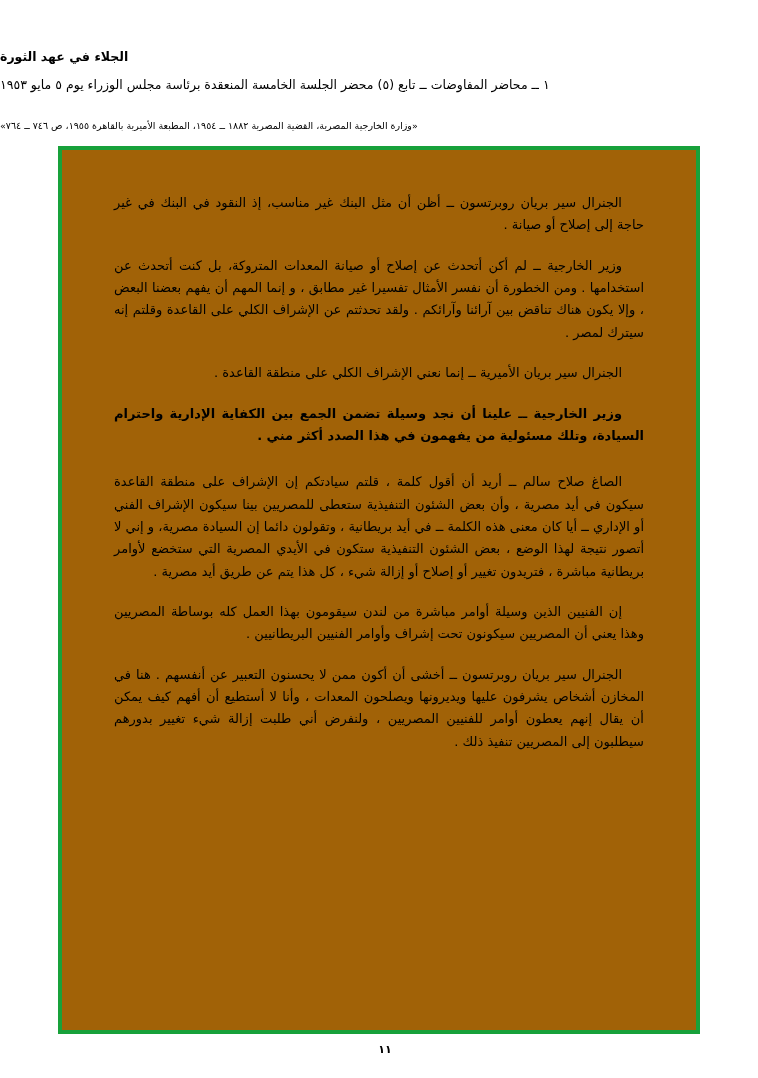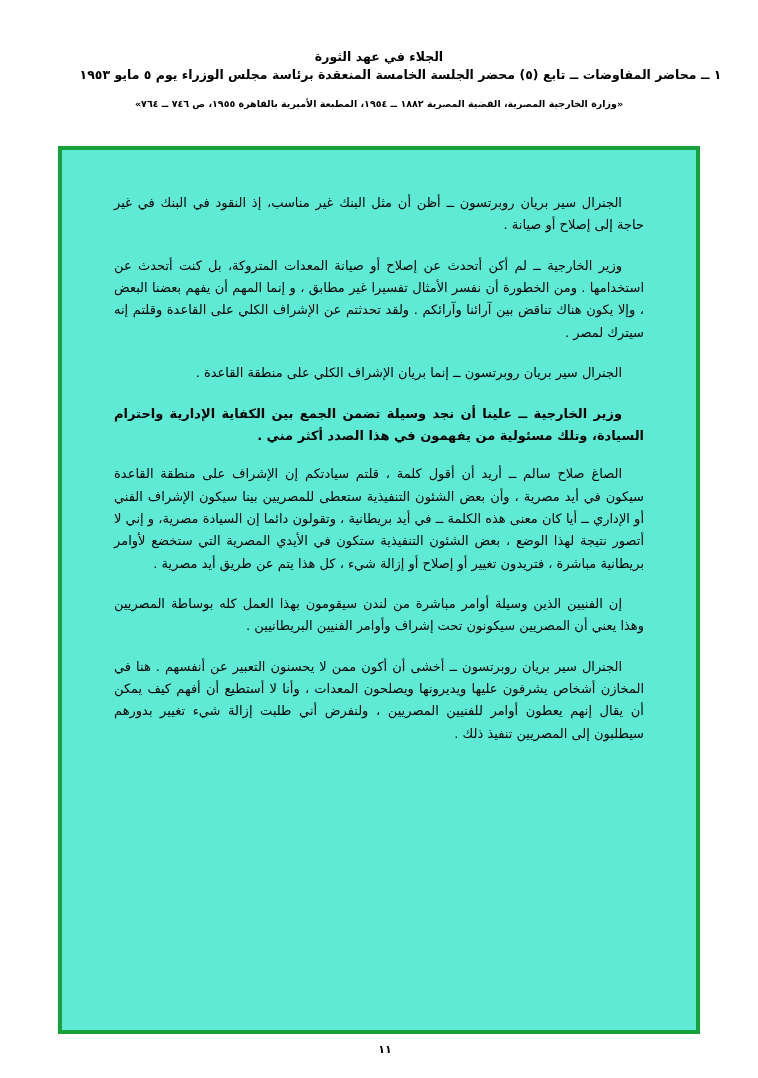--- a/index.html
+++ b/index.html
@@ -15,50 +15,50 @@
     color: #000000;
     overflow: hidden;
   }
   .page {
     width: 758px;
     height: 1078px;
     position: relative;
     box-sizing: border-box;
   }
   .header {
-    text-align: center;
+    text-align: left;
     padding-top: 48px;
   }
   .doc-title {
     font-size: 12.5px;
     font-weight: bold;
     letter-spacing: 0px;
     line-height: 1.4;
   }
   .doc-subtitle {
     font-size: 12.5px;
-    font-weight: bold;
+    font-weight: normal;
+    margin-top: 10px;
     line-height: 1.4;
-    padding-left: 43px;
   }
   .doc-source {
     font-size: 9.5px;
-    font-weight: bold;
-    margin-top: 14px;
+    font-weight: normal;
+    margin-top: 26px;
     line-height: 1.4;
   }
   .frame {
     position: absolute;
     top: 146px;
     left: 58px;
     width: 642px;
     height: 888px;
     border: 4px solid #18a13a;
     box-sizing: border-box;
-    background: #5eead4;
+    background: #a16207;
   }
   .frame-inner {
     position: absolute;
     top: 42px;
     right: 52px;
     left: 52px;
     bottom: 20px;
   }
   .para {
     font-size: 13px;
@@ -68,21 +68,21 @@
     margin: 0 0 18px 0;
     letter-spacing: 0px;
   }
   .para.indent {
     text-indent: 22px;
   }
   .para.bold {
     font-weight: bold;
   }
   .para.gap-lg {
-    margin-bottom: 16px;
+    margin-bottom: 24px;
   }
   .page-number {
     position: absolute;
     bottom: 22px;
     left: 12px;
     right: 0;
     text-align: center;
     font-size: 11px;
     font-weight: bold;
   }
@@ -95,21 +95,21 @@
   <div class="header">
     <div class="doc-title">الجلاء في عهد الثورة</div>
     <div class="doc-subtitle">١ ــ محاضر المفاوضات ــ تابع (٥) محضر الجلسة الخامسة المنعقدة برئاسة مجلس الوزراء يوم ٥ مايو ١٩٥٣</div>
     <div class="doc-source">«وزارة الخارجية المصرية، القضية المصرية ١٨٨٢ ــ ١٩٥٤، المطبعة الأميرية بالقاهرة ١٩٥٥، ص ٧٤٦ ــ ٧٦٤»</div>
   </div>
 
   <div class="frame">
     <div class="frame-inner">
       <p class="para indent">الجنرال سير بريان روبرتسون ــ أظن أن مثل البنك غير مناسب، إذ النقود في البنك في غير حاجة إلى إصلاح أو صيانة .</p>
       <p class="para indent">وزير الخارجية ــ لم أكن أتحدث عن إصلاح أو صيانة المعدات المتروكة، بل كنت أتحدث عن استخدامها . ومن الخطورة أن نفسر الأمثال تفسيرا غير مطابق ، و إنما المهم أن يفهم بعضنا البعض ، وإلا يكون هناك تناقض بين آرائنا وآرائكم . ولقد تحدثتم عن الإشراف الكلي على القاعدة وقلتم إنه سيترك لمصر .</p>
-      <p class="para indent">الجنرال سير بريان روبرتسون ــ إنما بريان الإشراف الكلي على منطقة القاعدة .</p>
+      <p class="para indent">الجنرال سير بريان الأميرية ــ إنما نعني الإشراف الكلي على منطقة القاعدة .</p>
       <p class="para indent bold gap-lg">وزير الخارجية ــ علينا أن نجد وسيلة تضمن الجمع بين الكفاية الإدارية واحترام السيادة، وتلك مسئولية من يفهمون في هذا الصدد أكثر مني .</p>
       <p class="para indent">الصاغ صلاح سالم ــ أريد أن أقول كلمة ، قلتم سيادتكم إن الإشراف على منطقة القاعدة سيكون في أيد مصرية ، وأن بعض الشئون التنفيذية ستعطى للمصريين بينا سيكون الإشراف الفني أو الإداري ــ أيا كان معنى هذه الكلمة ــ في أيد بريطانية ، وتقولون دائما إن السيادة مصرية، و إني لا أتصور نتيجة لهذا الوضع ، بعض الشئون التنفيذية ستكون في الأيدي المصرية التي ستخضع لأوامر بريطانية مباشرة ، فتريدون تغيير أو إصلاح أو إزالة شيء ، كل هذا يتم عن طريق أيد مصرية .</p>
       <p class="para indent">إن الفنيين الذين وسيلة أوامر مباشرة من لندن سيقومون بهذا العمل كله بوساطة المصريين وهذا يعني أن المصريين سيكونون تحت إشراف وأوامر الفنيين البريطانيين .</p>
       <p class="para indent">الجنرال سير بريان روبرتسون ــ أخشى أن أكون ممن لا يحسنون التعبير عن أنفسهم . هنا في المخازن أشخاص يشرفون عليها ويديرونها ويصلحون المعدات ، وأنا لا أستطيع أن أفهم كيف يمكن أن يقال إنهم يعطون أوامر للفنيين المصريين ، ولنفرض أني طلبت إزالة شيء تغيير بدورهم سيطلبون إلى المصريين تنفيذ ذلك .</p>
     </div>
   </div>
 
   <div class="page-number">١١</div>
 
 </div>

